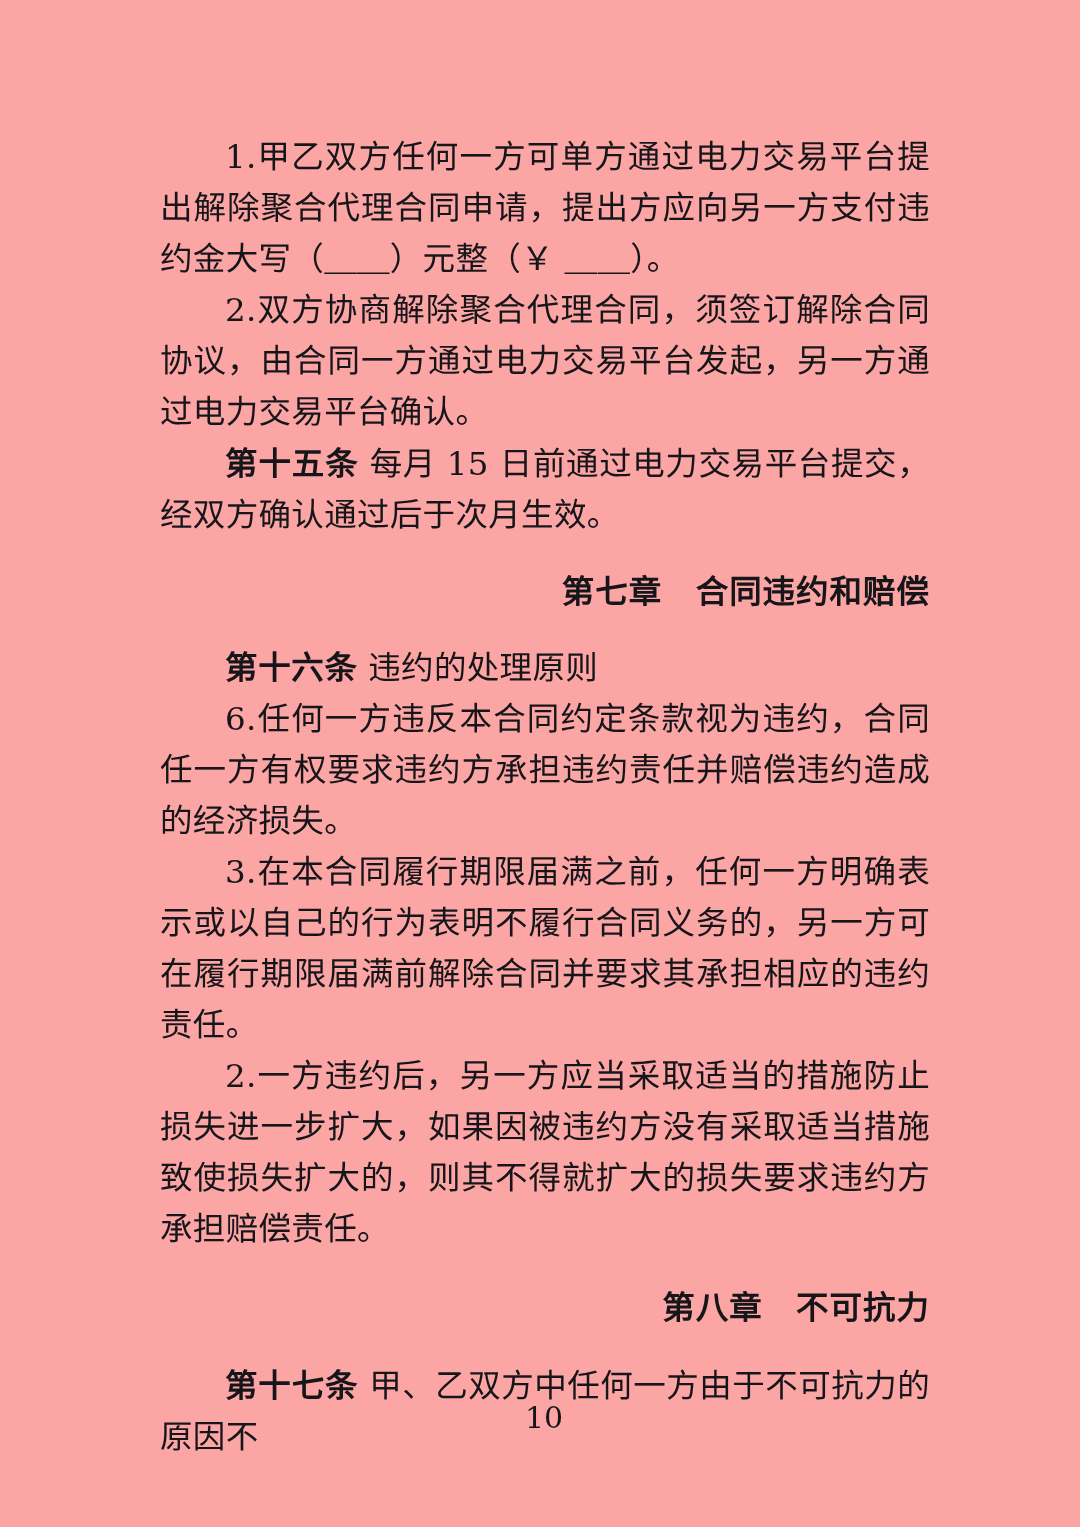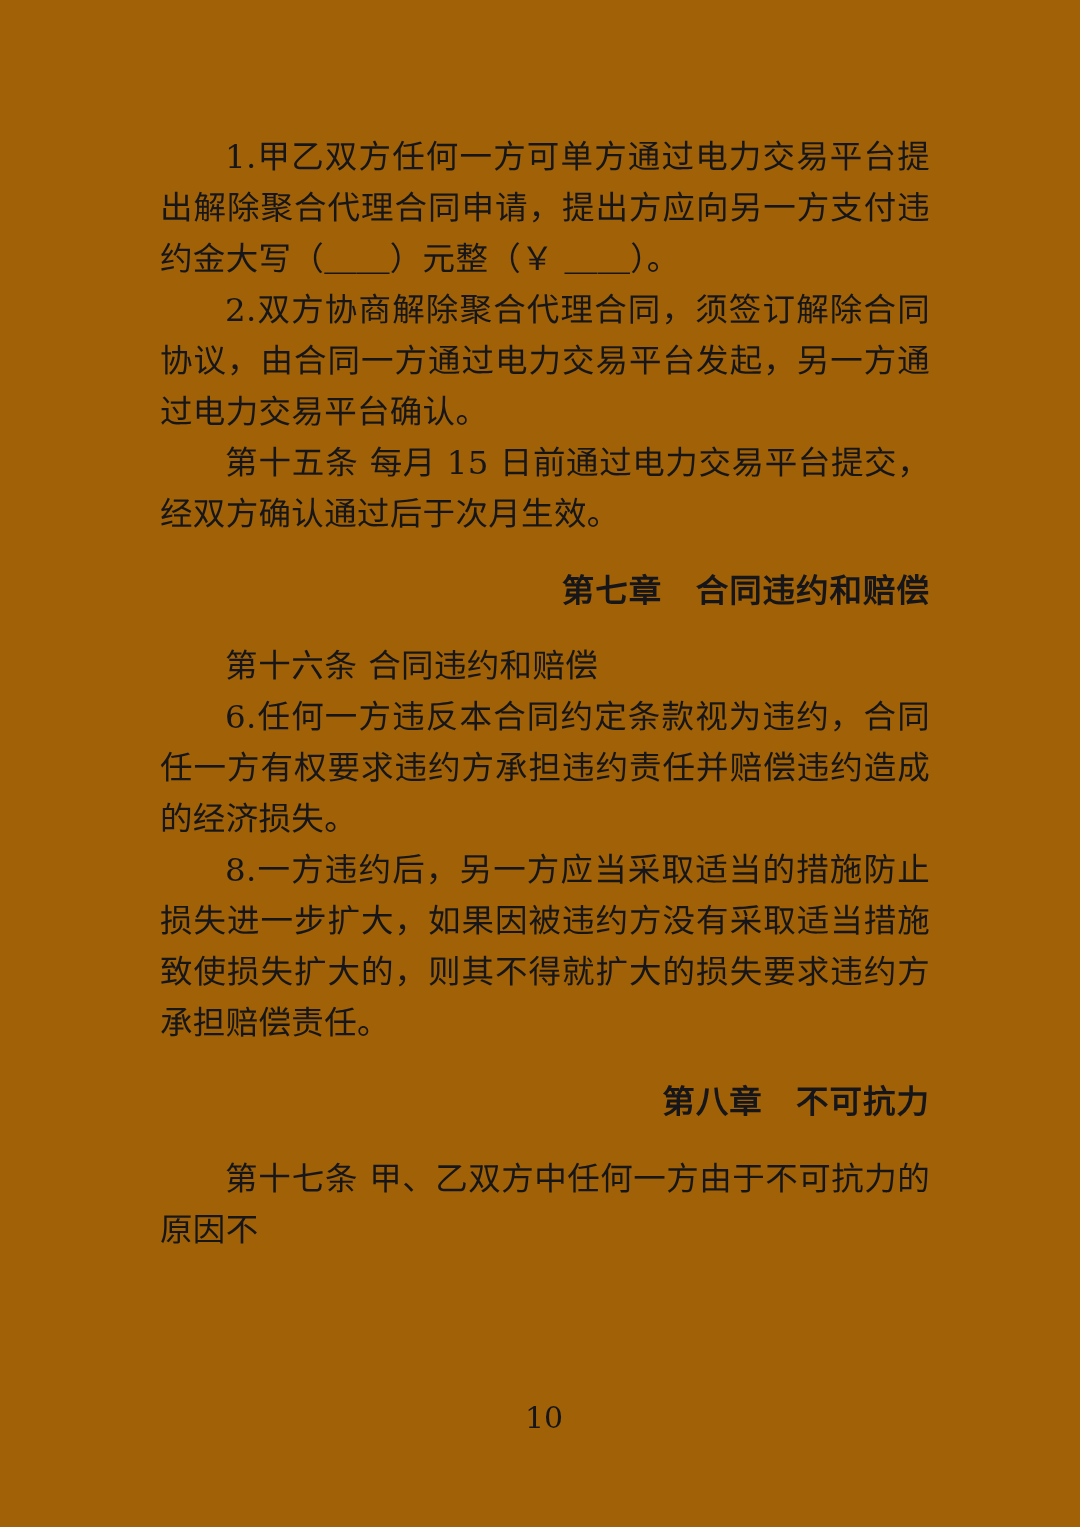--- a/index.html
+++ b/index.html
@@ -8,21 +8,21 @@
     padding: 0;
     background: #ffffff;
   }
   body {
     font-family: "DejaVu Serif", "Liberation Serif", serif;
   }
   .page {
     position: relative;
     width: 1080px;
     height: 1527px;
-    background: #a16207;
+    background: #fca5a5;
     overflow: hidden;
     box-sizing: border-box;
   }
   .content {
     position: absolute;
     left: 160px;
     top: 132px;
     width: 770px;
   }
   .para {
@@ -34,21 +34,21 @@
     text-justify: inter-character;
     text-indent: 2em;
     letter-spacing: 0.01em;
     font-weight: 400;
     word-break: break-all;
   }
   .para.last-line-loose {
     text-align-last: left;
   }
   .article-label {
-    font-weight: 400;
+    font-weight: 700;
     letter-spacing: 0.02em;
   }
   .chapter-heading {
     margin: 0;
     font-size: 32.5px;
     line-height: 51px;
     color: #16161a;
     font-weight: 700;
     text-align: right;
     text-indent: 0;
@@ -84,27 +84,28 @@
     <p class="para">2.双方协商解除聚合代理合同，须签订解除合同协议，由合同一方通过电力交易平台发起，另一方通过电力交易平台确认。</p>
 
     <p class="para"><span class="article-label">第十五条</span><span> 每月 15 日前通过电力交易平台提交，经双方确认通过后于次月生效。</span></p>
 
     <div class="spacer-half"></div>
 
     <h2 class="chapter-heading">第七章　合同违约和赔偿</h2>
 
     <div class="spacer-half"></div>
 
-    <p class="para"><span class="article-label">第十六条</span><span> 合同违约和赔偿</span></p>
+    <p class="para"><span class="article-label">第十六条</span><span> 违约的处理原则</span></p>
 
     <p class="para">6.任何一方违反本合同约定条款视为违约，合同任一方有权要求违约方承担违约责任并赔偿违约造成的经济损失。</p>
 
 
+    <p class="para">3.在本合同履行期限届满之前，任何一方明确表示或以自己的行为表明不履行合同义务的，另一方可在履行期限届满前解除合同并要求其承担相应的违约责任。</p>
 
-    <p class="para">8.一方违约后，另一方应当采取适当的措施防止损失进一步扩大，如果因被违约方没有采取适当措施致使损失扩大的，则其不得就扩大的损失要求违约方承担赔偿责任。</p>
+    <p class="para">2.一方违约后，另一方应当采取适当的措施防止损失进一步扩大，如果因被违约方没有采取适当措施致使损失扩大的，则其不得就扩大的损失要求违约方承担赔偿责任。</p>
 
     <div class="spacer-full"></div>
 
     <h2 class="chapter-heading">第八章　不可抗力</h2>
 
     <div class="spacer-full"></div>
 
     <p class="para last-line-loose"><span class="article-label">第十七条</span><span> 甲、乙双方中任何一方由于不可抗力的原因不</span></p>
 
   </div>

